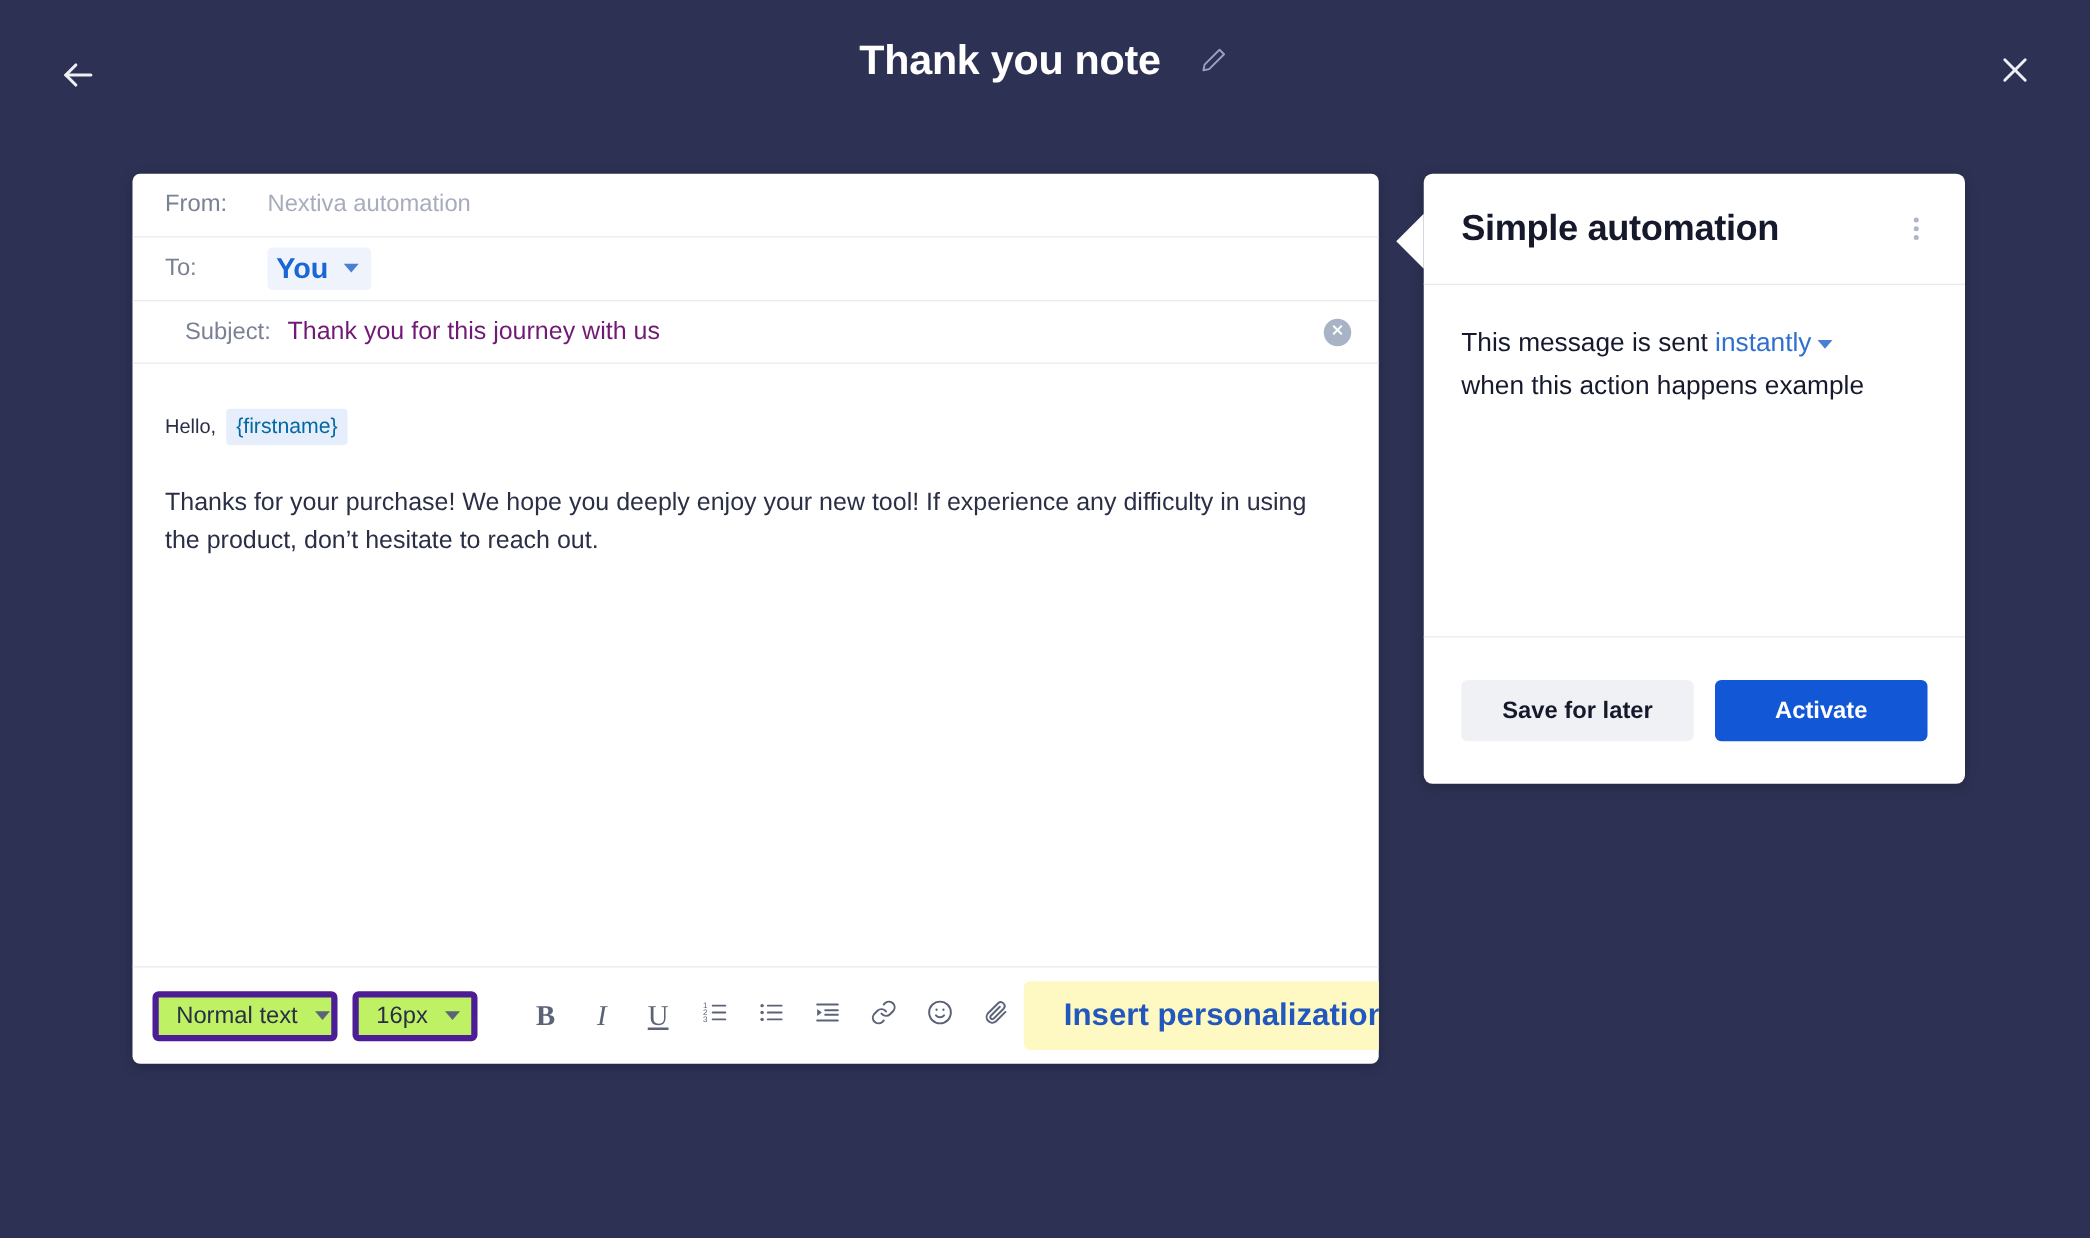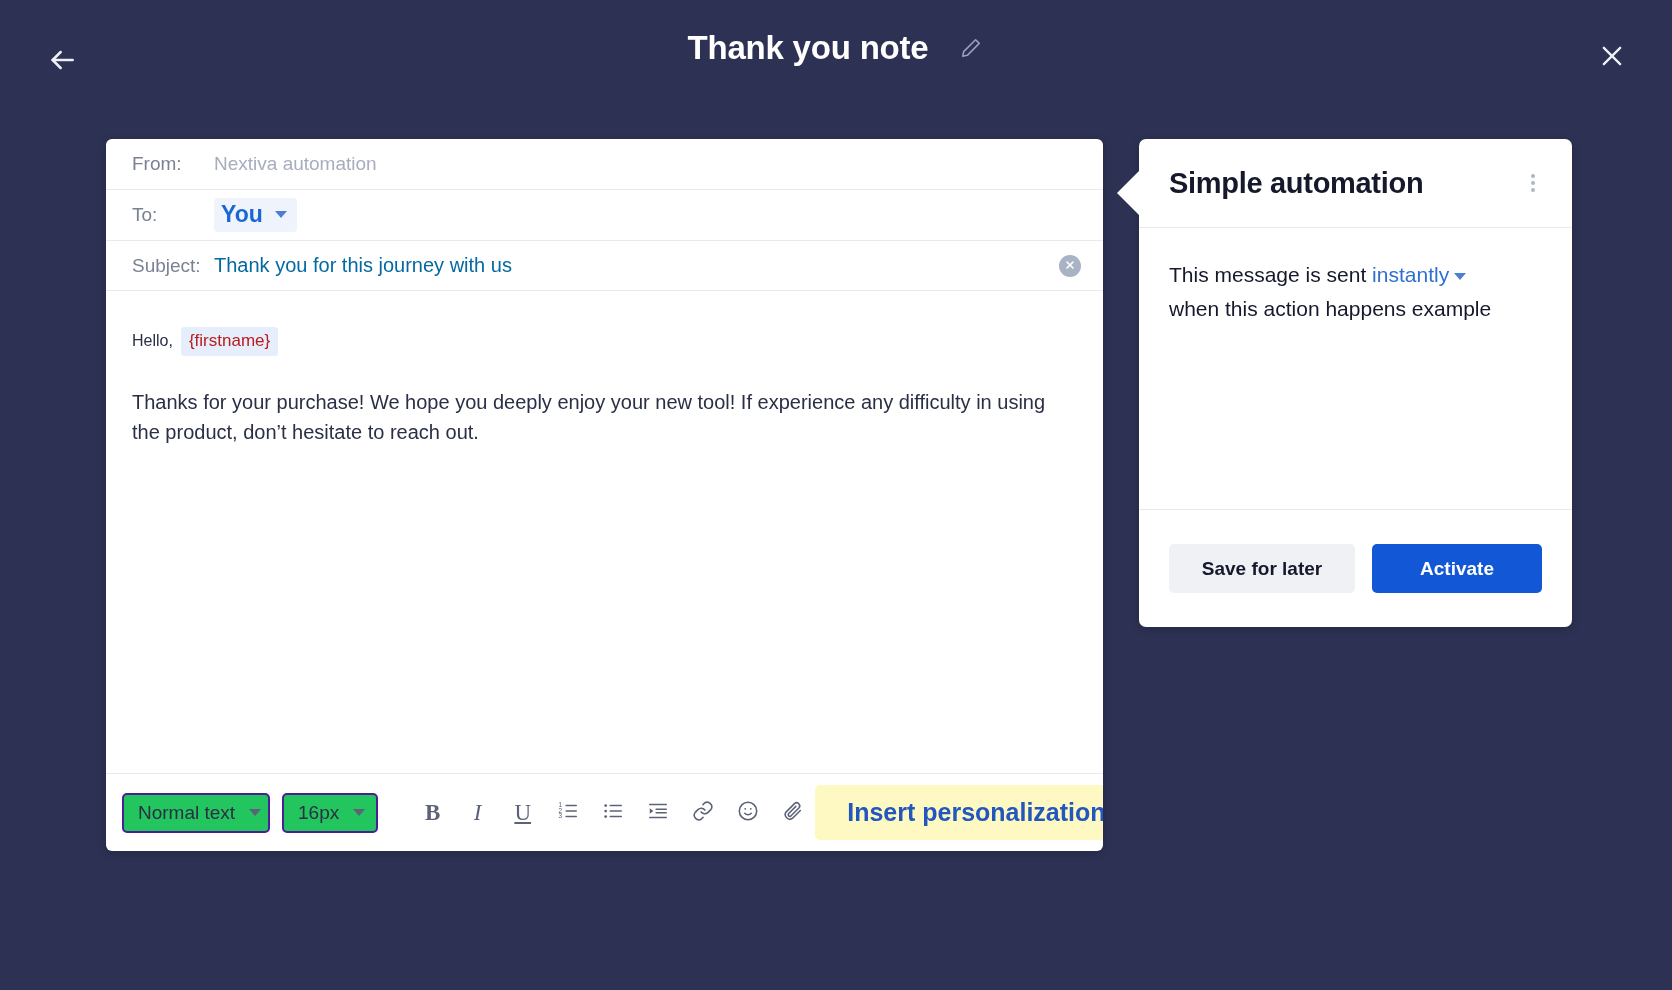--- a/index.html
+++ b/index.html
@@ -143,21 +143,21 @@
   .subject-row {
     display: flex;
     align-items: center;
     height: 50px;
     border-bottom: 1px solid #e8eaf0;
     padding-left: 26px;
     padding-right: 22px;
     flex: 0 0 auto;
   }
   .subject-text {
-    color: #0369a1;
+    color: #701a75;
     font-size: 20px;
     flex: 1 1 auto;
   }
 
   .clear-subject {
     width: 22px;
     height: 22px;
     border-radius: 50%;
     background: #a9b3c6;
     display: flex;
@@ -178,21 +178,21 @@
     align-items: baseline;
     gap: 8px;
     margin-bottom: 31px;
   }
   .greet-text {
     color: #2a2f45;
     font-size: 16px;
   }
   .token {
     background: #e6eefc;
-    color: #b91c1c;
+    color: #0369a1;
     font-size: 17px;
     border-radius: 3px;
     padding: 4px 8px 5px 8px;
     cursor: pointer;
   }
 
   .body-paragraph {
     color: #2a2f45;
     font-size: 20px;
     line-height: 1.52;
@@ -205,29 +205,29 @@
     height: 78px;
     border-top: 1px solid #e8eaf0;
     display: flex;
     align-items: center;
     padding: 0 18px 0 16px;
     gap: 0;
   }
 
   .select-box {
     height: 40px;
-    border: 2px solid #4c1d95;
+    border: 5px solid #4c1d95;
     border-radius: 5px;
     display: inline-flex;
     align-items: center;
     justify-content: space-between;
     padding: 0 11px 0 14px;
     gap: 14px;
     cursor: pointer;
-    background: #22c55e;
+    background: #bef264;
   }
   .select-box .sel-text {
     color: #2a2f45;
     font-size: 19px;
     white-space: nowrap;
   }
   .select-box .caret-gray {
     width: 0; height: 0;
     border-left: 6px solid transparent;
     border-right: 6px solid transparent;
@@ -433,21 +433,21 @@
 
   <div class="field-row">
     <div class="field-label">To:</div>
     <div class="to-pill">
       <span class="to-text">You</span>
       <span class="caret"></span>
     </div>
   </div>
 
   <div class="subject-row">
-    <div class="field-label" style="padding-right:18px;">Subject:</div>
+    <div class="field-label" style="padding-right:18px;margin-left:16px;">Subject:</div>
     <div class="subject-text">Thank you for this journey with us</div>
     <div class="clear-subject">
       <span>
         <svg width="12" height="12" viewBox="0 0 24 24" fill="none" stroke="#ffffff" stroke-width="3.2" stroke-linecap="round">
           <line x1="6" y1="6" x2="18" y2="18"></line>
           <line x1="18" y1="6" x2="6" y2="18"></line>
         </svg>
       </span>
     </div>
   </div>

